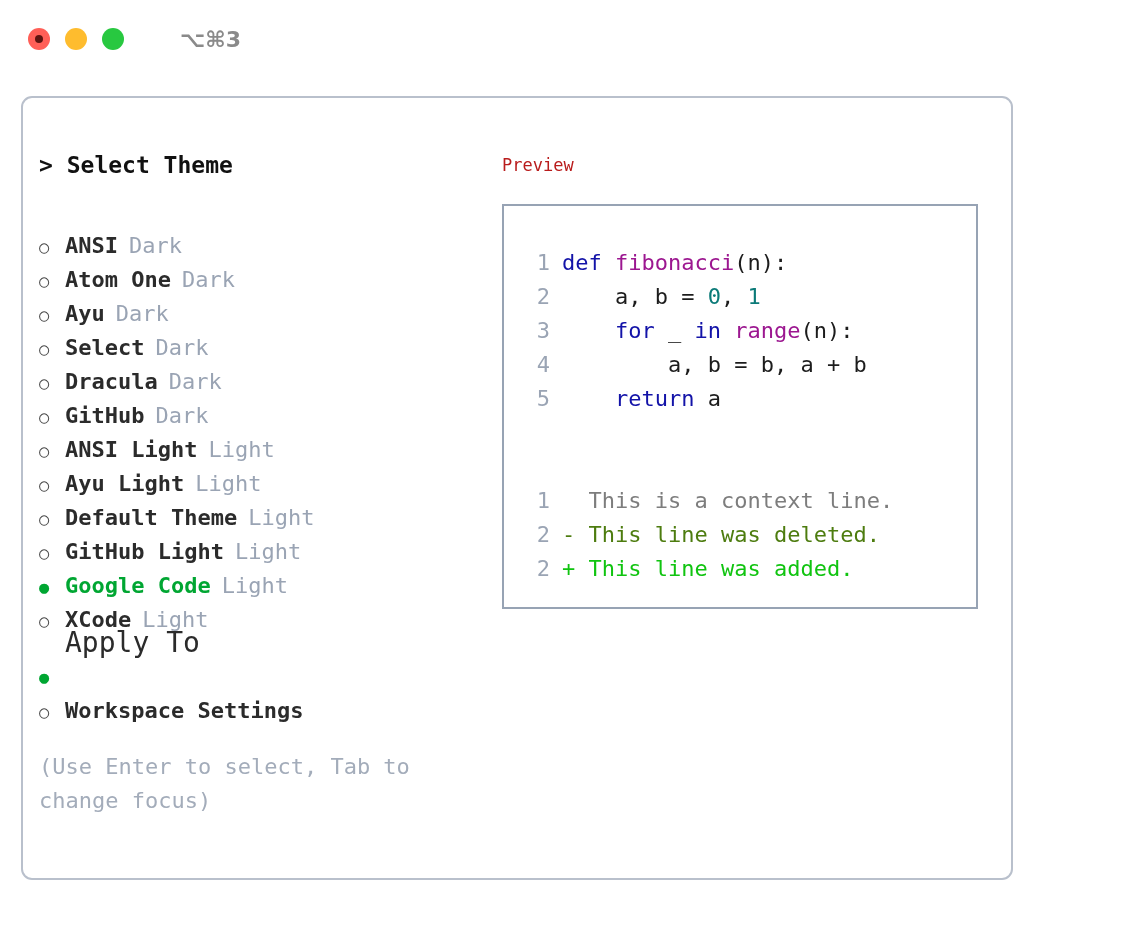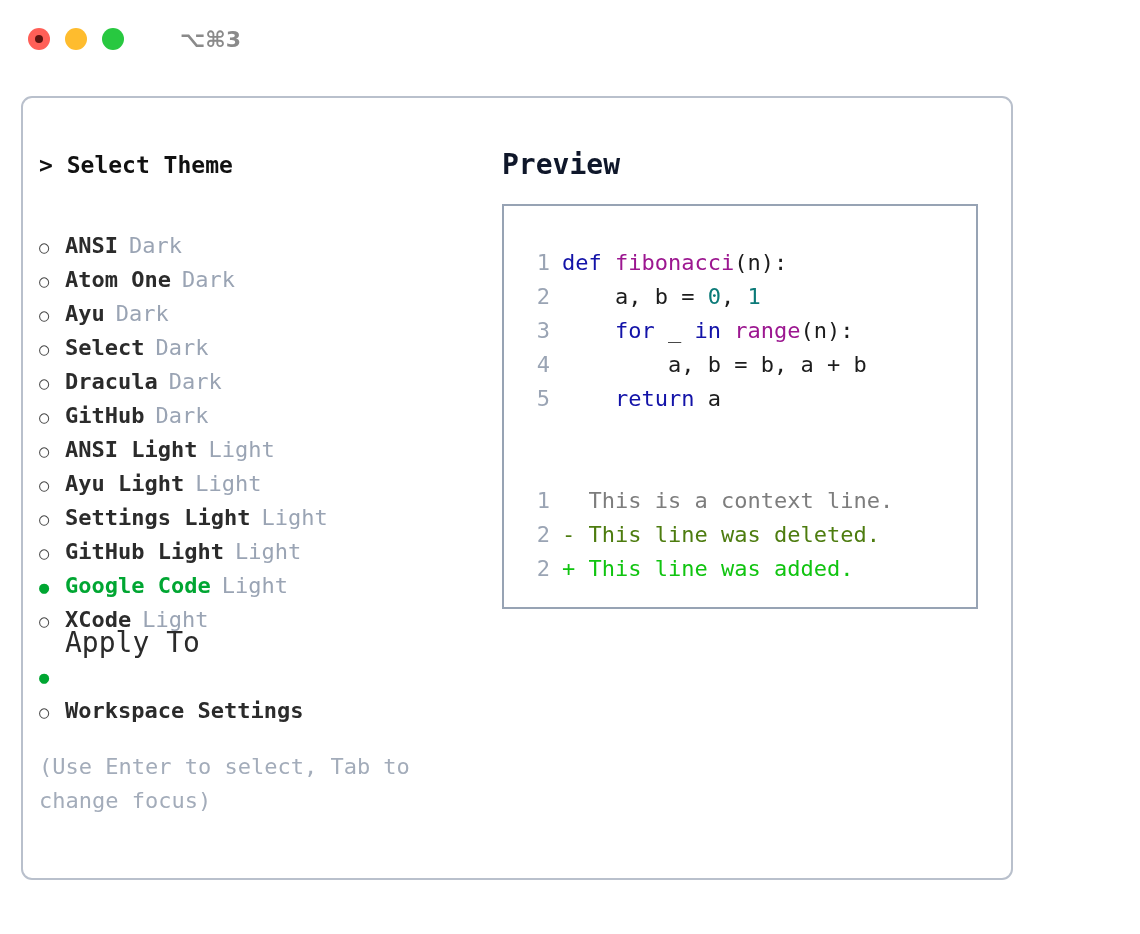--- a/index.html
+++ b/index.html
@@ -143,23 +143,23 @@
     margin-top: 22px;
     color: #a3acba;
     font-size: 22px;
     line-height: 34px;
     width: 410px;
     white-space: pre-wrap;
   }
 
   
   .preview-title {
-    font-size: 28px;
-    font-weight: bold;
-    color: #0f172a;
+    font-size: 17px;
+    font-weight: normal;
+    color: #b91c1c;
     line-height: 34px;
     white-space: pre;
   }
   .preview-box {
     margin-top: 22px;
     width: 476px;
     height: 405px;
     border: 2px solid #97a3b4;
     box-sizing: border-box;
     padding: 40px 0 0 18px;
@@ -245,21 +245,21 @@
           <span class="opt-label">ANSI Light</span>
           <span class="opt-cat">Light</span>
         </div>
         <div class="opt-row">
           <span class="marker">○</span>
           <span class="opt-label">Ayu Light</span>
           <span class="opt-cat">Light</span>
         </div>
         <div class="opt-row">
           <span class="marker">○</span>
-          <span class="opt-label">Settings Light</span>
+          <span class="opt-label">Default Theme</span>
           <span class="opt-cat">Light</span>
         </div>
         <div class="opt-row">
           <span class="marker">○</span>
           <span class="opt-label">GitHub Light</span>
           <span class="opt-cat">Light</span>
         </div>
         <div class="opt-row selected">
           <span class="marker on">●</span>
           <span class="opt-label">Google Code</span>

